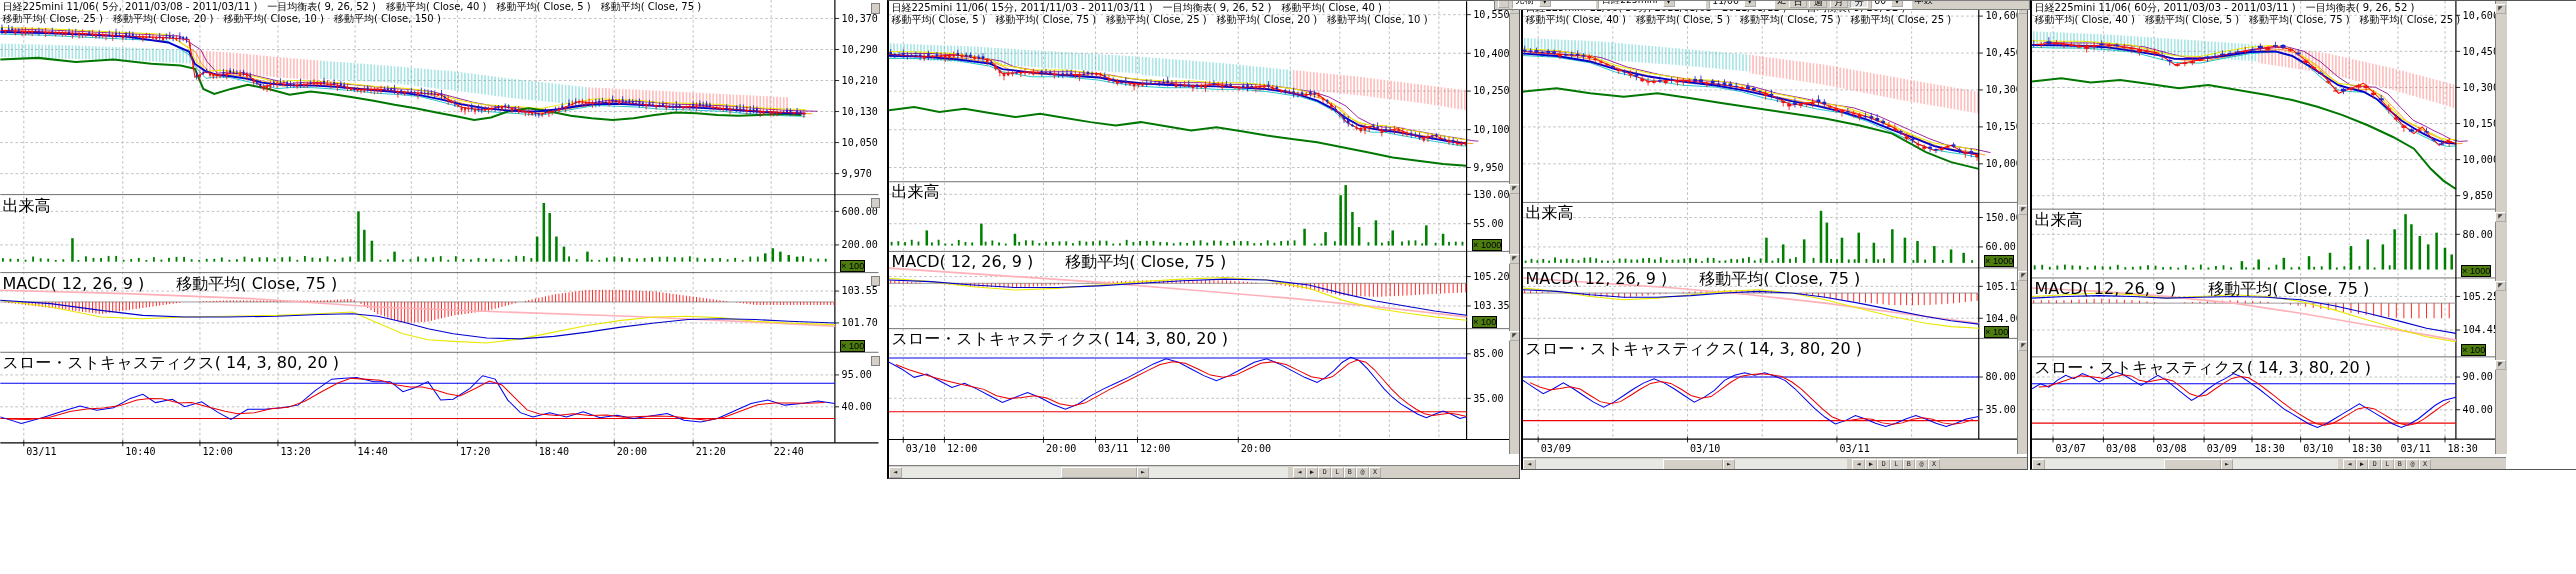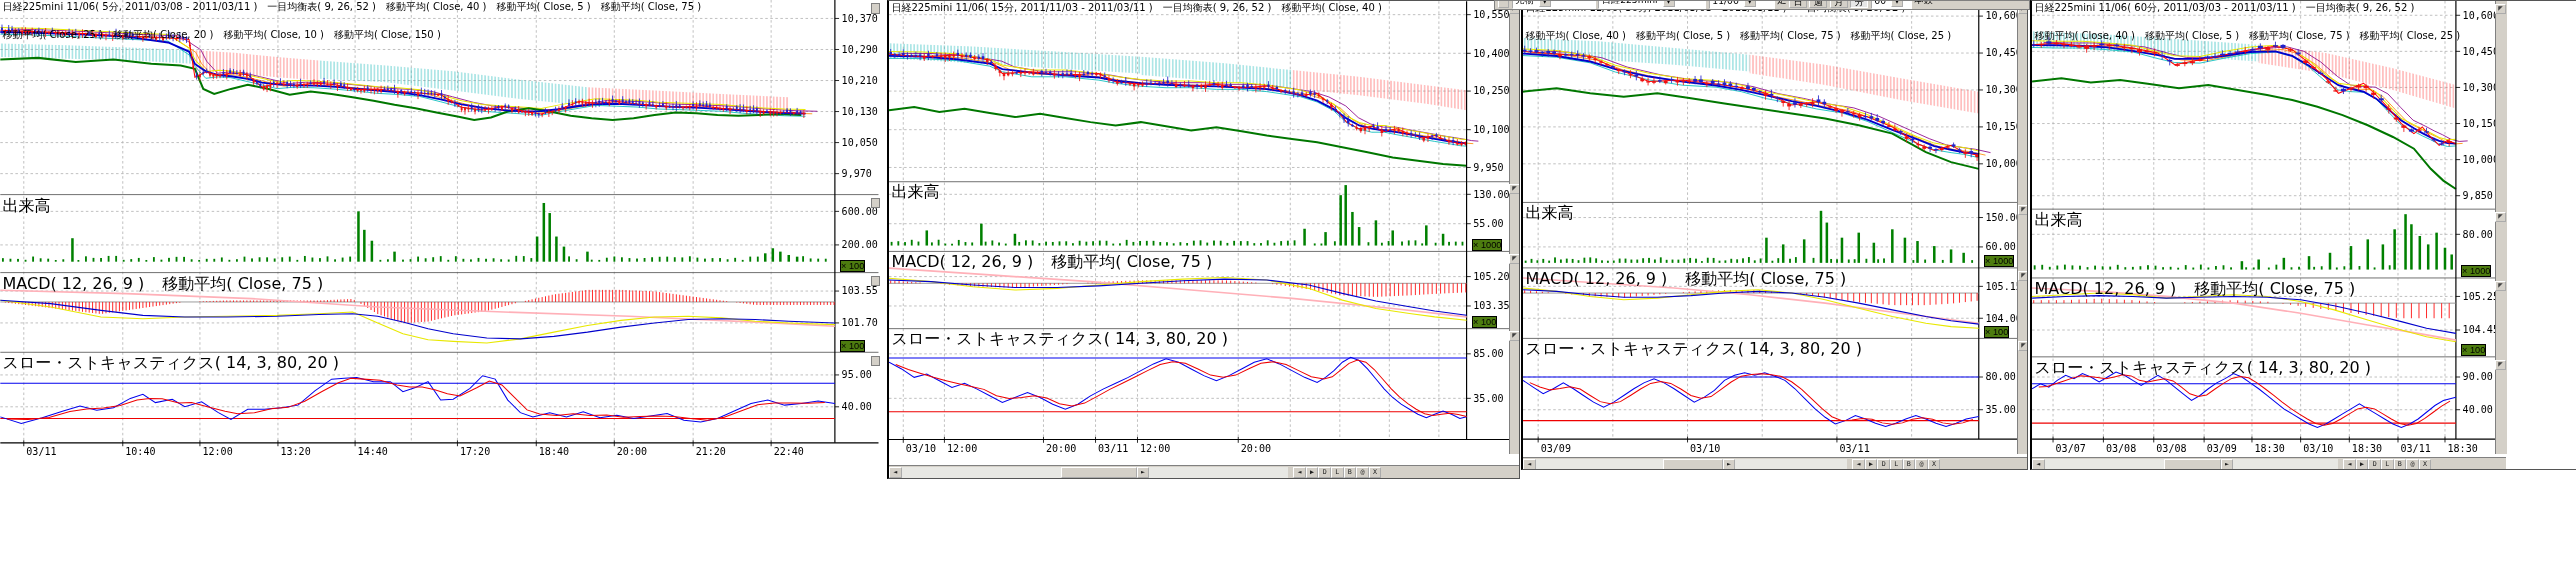--- a/index.html
+++ b/index.html
@@ -1,23 +1,23 @@
 <!DOCTYPE html>
 <html style="font-size:13.4px"><head>
 <meta charset="utf-8">
 <style>
   html,body{margin:0;padding:0;background:#ffffff;width:2576px;height:574px;overflow:hidden;
     font-family:"DejaVu Sans","Liberation Sans",sans-serif;}
   .panel{position:absolute;background:#fff;overflow:hidden;}
   .panel.framed{border:0.8px solid #555;border-left:2.5px double #000;box-sizing:border-box;}
   .hdr{position:absolute;left:2.5px;color:#000;font-size:10px;white-space:pre;z-index:5;
     font-family:"DejaVu Sans","Liberation Sans",sans-serif;pointer-events:none;}
-  .hdr.l1{top:0px;} .hdr.l2{top:28px;text-align:right;}
+  .hdr.l1{top:0px;} .hdr.l2{top:12px;text-align:right;}
   .sec-label{position:absolute;color:#000;font-size:16px;white-space:pre;z-index:5;}
-  .sec-label .gap{margin-left:18px;}
+  .sec-label .gap{margin-left:32px;}
   .mult{position:absolute;border:0.8px solid #000;background:#4d7c0f;color:#000;font-size:9.2px;
     line-height:10px;padding:0 0;z-index:5;font-family:Liberation Sans, sans-serif;}
   svg.chart{position:absolute;left:0;top:0;}
   .vstrip{position:absolute;width:11px;background:#d4d0c8;border-left:0.8px solid #808080;z-index:6;}
   .nubbtn{position:absolute;width:9.2px;height:8.4px;background:#d4d0c8;border:0.8px outset #fff;
     font-size:5.9px;line-height:6.7px;text-align:center;color:#404040;z-index:7;}
   .axnub{position:absolute;width:6.7px;height:8.4px;background:#d4d0c8;border:0.8px solid #808080;z-index:7;}
   .hscroll{position:absolute;height:12.6px;background:#d4d0c8;border-top:0.8px solid #808080;z-index:6;display:flex;align-items:center;}
   .sbtn{width:12.6px;height:11px;background:#d4d0c8;border:0.8px outset #fff;font-size:6.7px;line-height:9.2px;
     text-align:center;color:#202020;box-sizing:border-box;flex:none;font-family:"DejaVu Sans Mono",monospace;}
@@ -975,20 +975,21 @@
     <div class="sec-label lbl-stoch" style="left: 2.5px; top: 353px;">スロー・ストキャスティクス( 14, 3, 80, 20 )</div>
     <div class="mult mult-vol" style="left: 840px; top: 260px;">×  100</div>
     <div class="mult mult-macd" style="left: 840px; top: 340px;">×  100</div>
   <div class="axnub" style="left: 871px; top: 3.4px;"></div>
       <div class="axnub" style="left: 871px; top: 198px;"></div>
       <div class="axnub" style="left: 871px; top: 276px;"></div>
       <div class="axnub" style="left: 871px; top: 356px;"></div>
     </div>
   <div class="panel framed" style="left: 887px; top: 0px; width: 633px; height: 479px;">
     <div class="hdr l1">日経225mini 11/06( 15分, 2011/11/03 - 2011/03/11 )　一目均衡表( 9, 26, 52 )　移動平均( Close, 40 )</div>
+    <div class="hdr l2">移動平均( Close, 5 )　移動平均( Close, 75 )　移動平均( Close, 25 )　移動平均( Close, 20 )　移動平均( Close, 10 )</div>
     <svg class="chart" width="633" height="479" viewBox="0 0 754 570">
         <defs>
           <pattern id="hatch-red-1" width="4" height="4" patternUnits="userSpaceOnUse">
             <line x1="2" y1="0" x2="2" y2="4" stroke="#ff5555" stroke-width="1" stroke-opacity="0.75"></line>
           </pattern>
           <pattern id="hatch-cyan-1" width="4" height="4" patternUnits="userSpaceOnUse">
             <line x1="2" y1="0" x2="2" y2="4" stroke="#22bbbb" stroke-width="1" stroke-opacity="0.75"></line>
           </pattern>
         </defs>
         <polyline points="17,0 17,522" fill="none" stroke="#b4b4b4" stroke-width="1" stroke-dasharray="3,3"></polyline>

